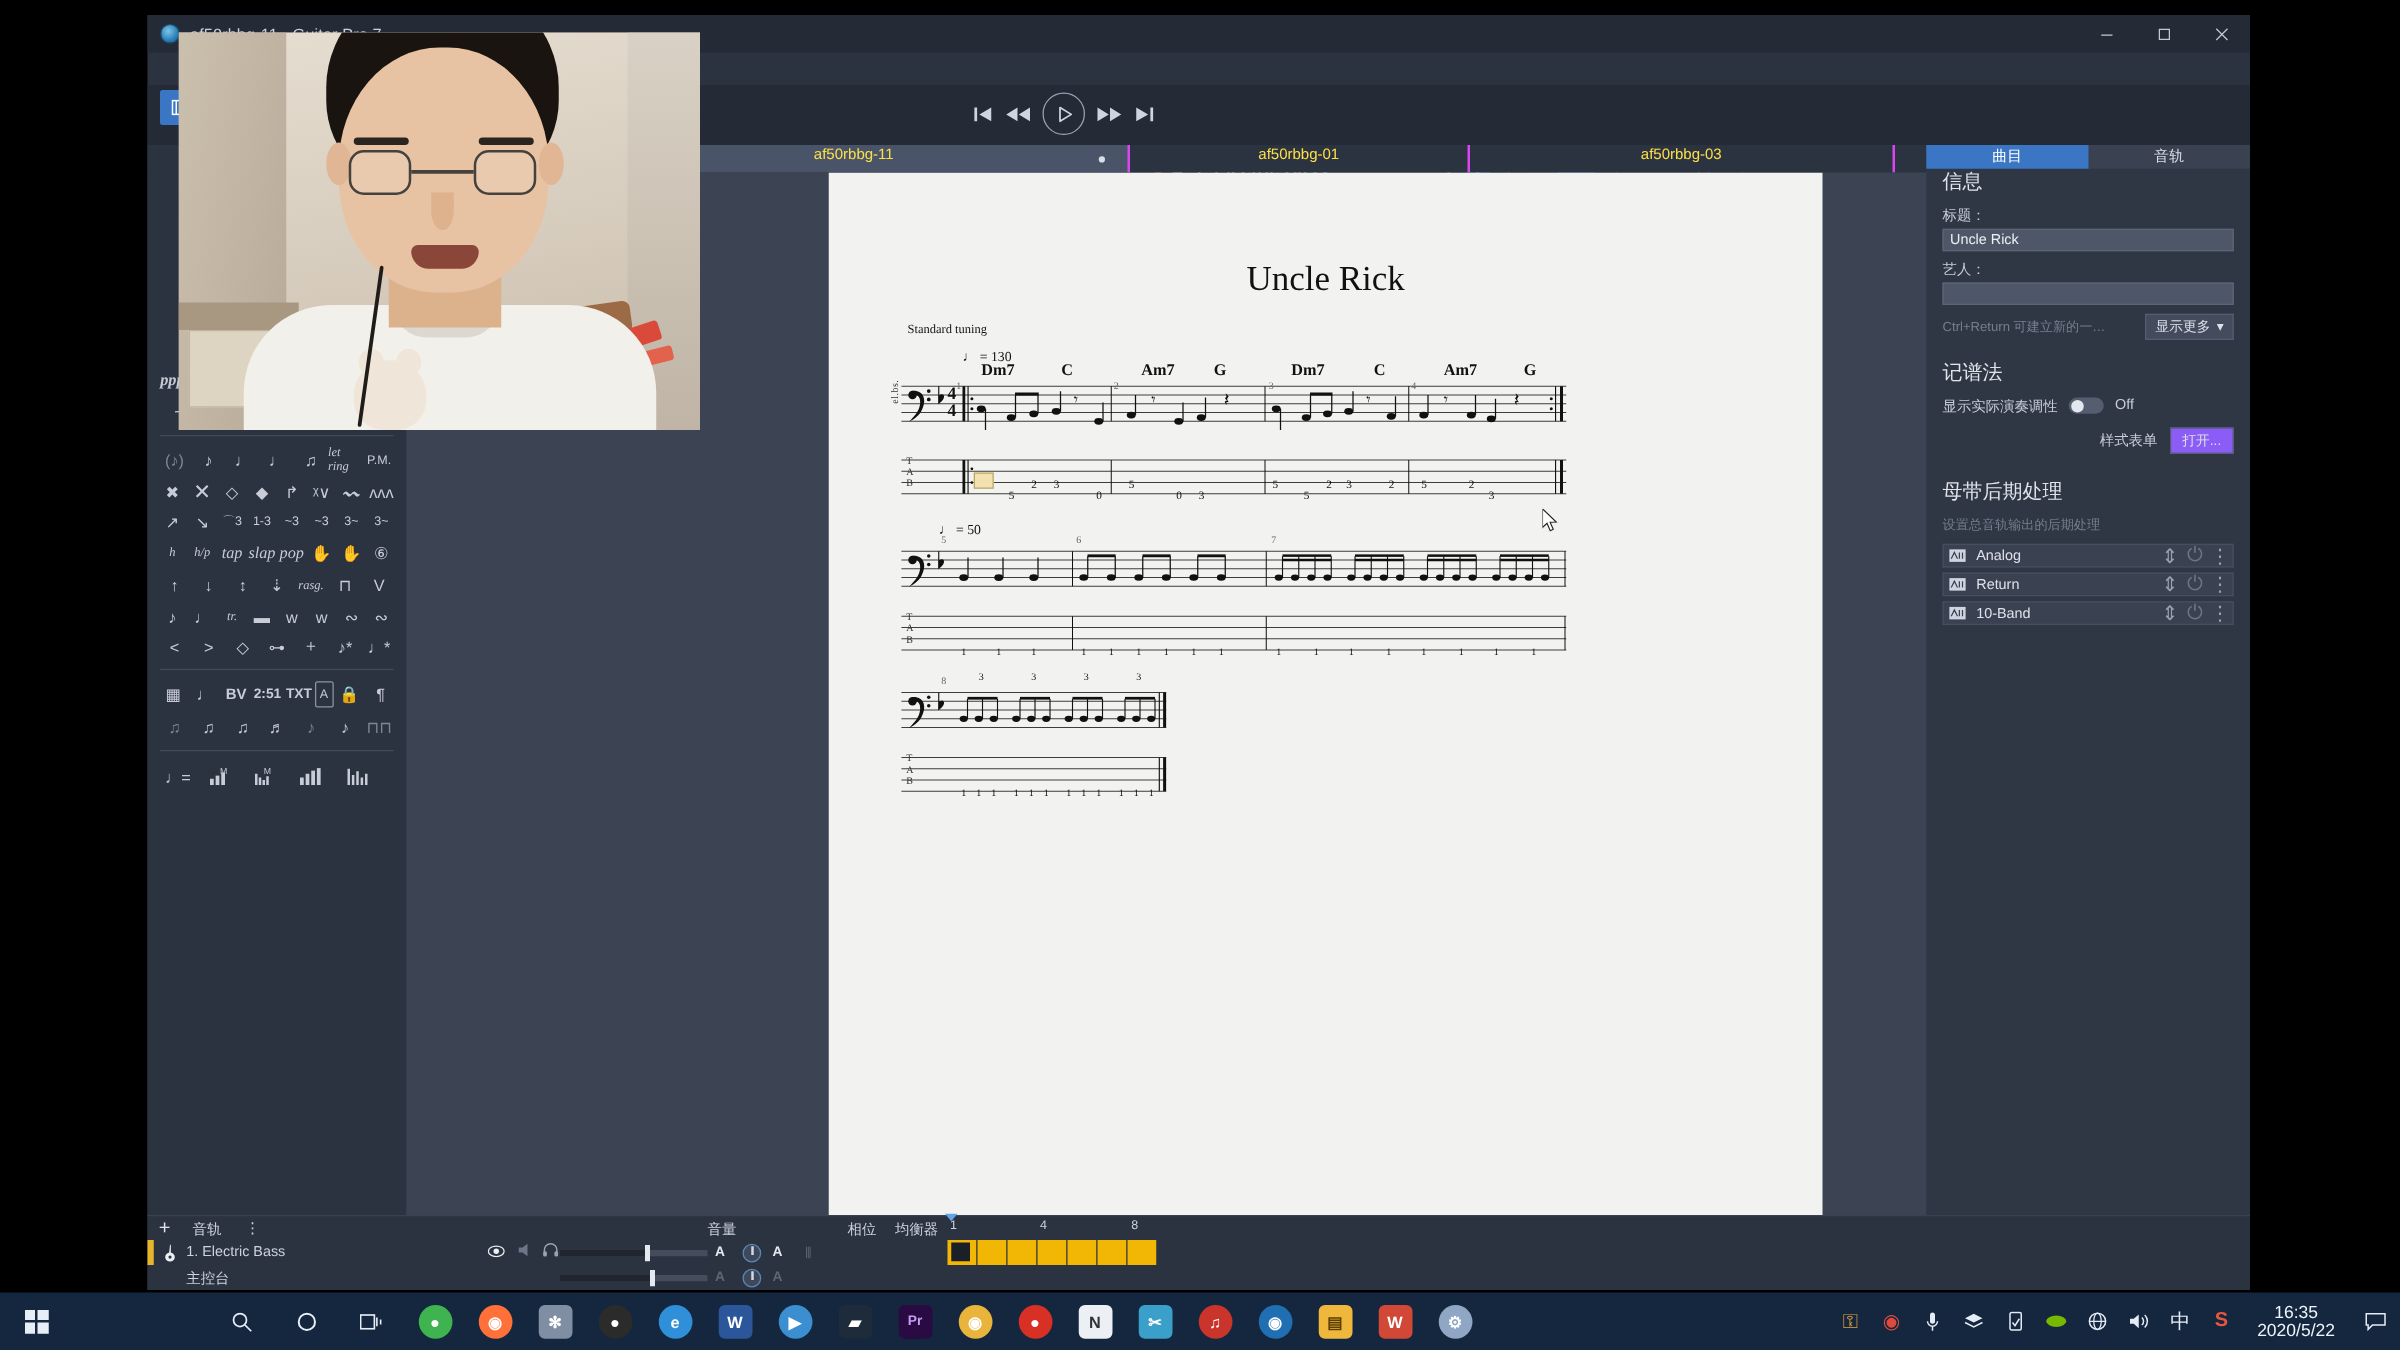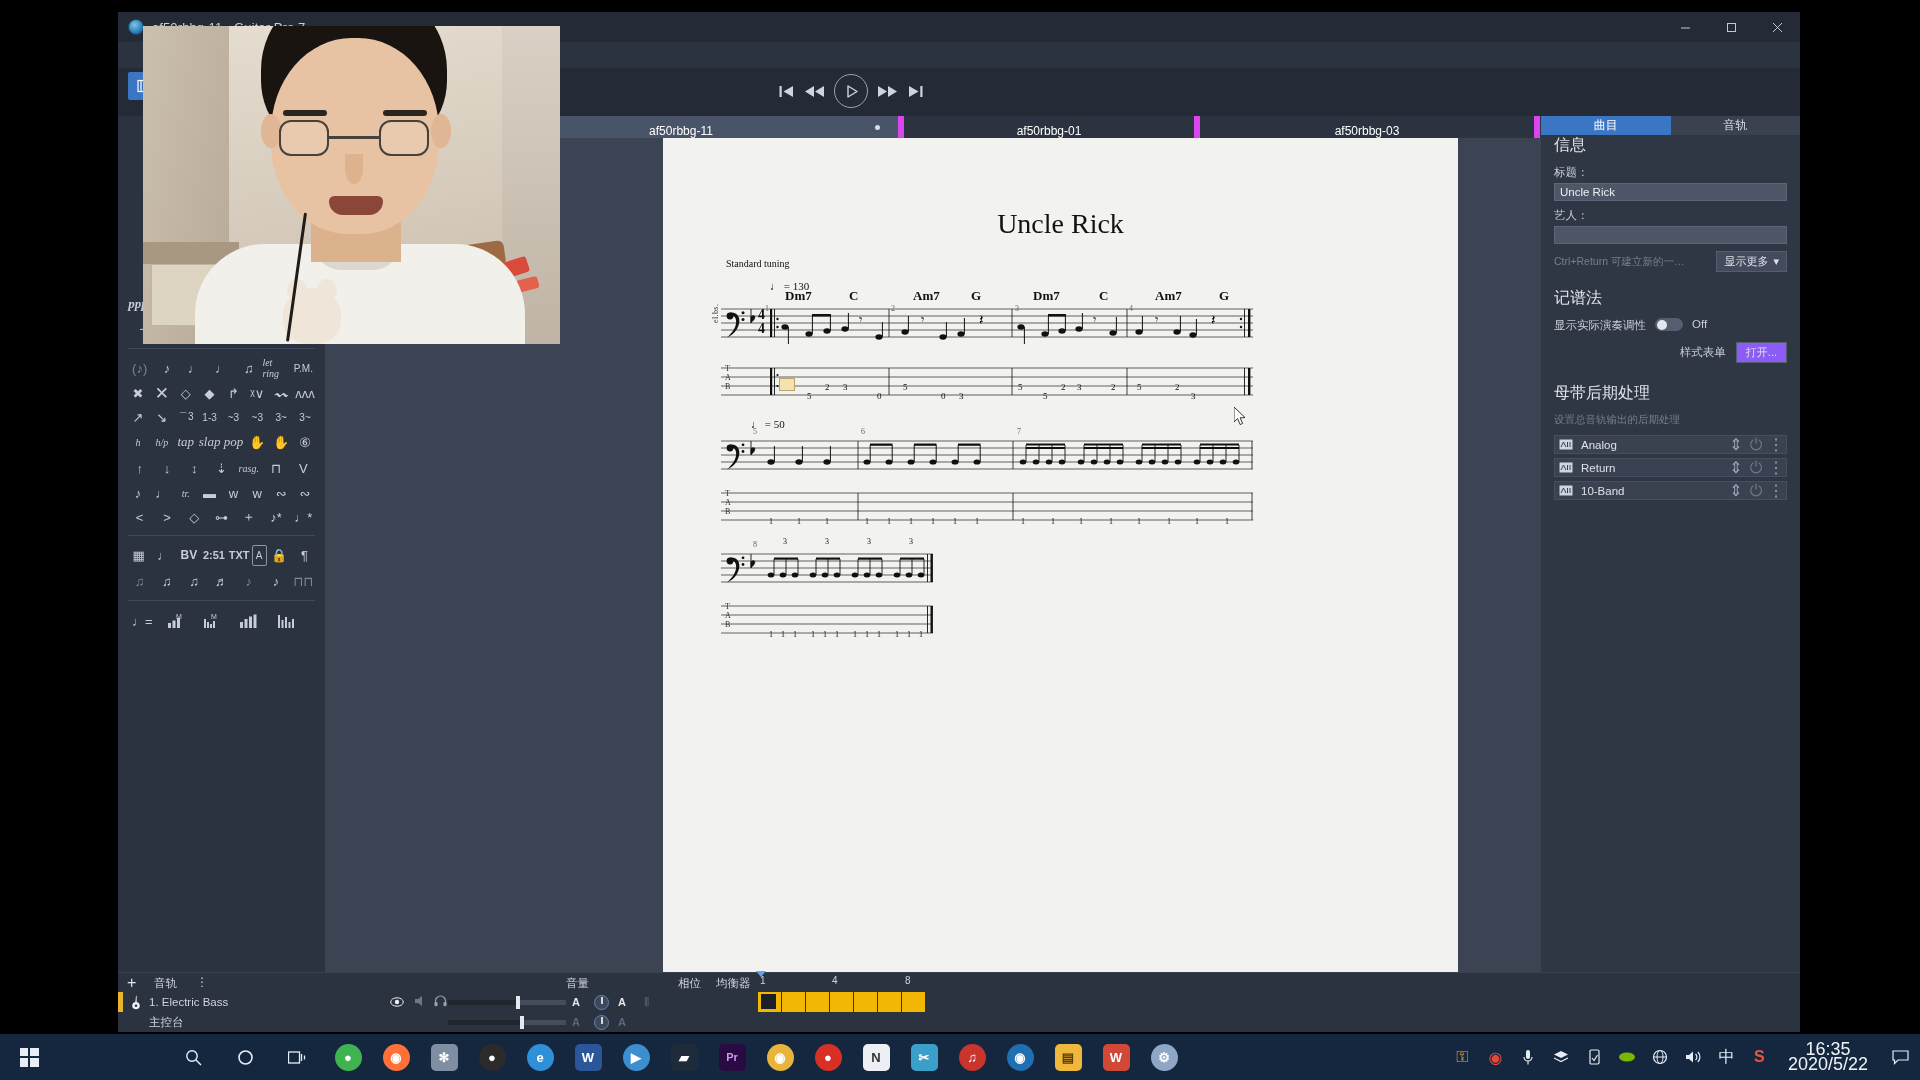--- a/index.html
+++ b/index.html
@@ -118,22 +118,22 @@
 
   .tool-right { position: absolute; right: 14px; top: 60px; display: flex; gap: 12px; }
   .tr-icon { width: 28px; height: 28px; display: flex; align-items: center; justify-content: center; color: #c5cbd6; }
 
   
   .tabbar {
     position: absolute; left: 0; top: 104px; width: 100%; height: 22px;
     background: #2b3240; display: flex;
   }
   .doc-tab {
-    height: 22px; display: flex; align-items: flex-end; justify-content: center;
-    color: #ffffff; font-size: 12px; border-right: 6px solid #d946ef; position: relative;
+    height: 22px; display: flex; align-items: flex-start; justify-content: center;
+    color: #fde047; font-size: 12px; border-right: 2px solid #d946ef; position: relative;
   }
   .doc-tab.active { background: #4a5468; }
   .doc-tab .tab-dot {
     width: 5px; height: 5px; border-radius: 50%; background: #d8dde6;
     position: absolute; right: 18px; top: 9px;
   }
   .tab-plus {
     margin-left: auto; width: 30px; display: flex; align-items: center; justify-content: center;
     color: #cdd3de; font-size: 17px;
   }
@@ -393,21 +393,21 @@
   .tb-app {
     width: 48px; height: 46px; display: flex; align-items: center; justify-content: center;
   }
   .tb-app .glyph {
     width: 27px; height: 27px; border-radius: 5px; display: flex; align-items: center;
     justify-content: center; font-size: 13px; color: #fff; font-weight: bold;
   }
   .tb-right { position: absolute; right: 0; top: 0; height: 46px; display: flex; align-items: center; }
   .tb-sys { width: 33px; height: 46px; display:flex; align-items:center; justify-content:center; color: #e6ecf5; }
   .tb-clock {
-    color: #f0f4fa; font-size: 18px; line-height: 15px; text-align: center;
+    color: #f0f4fa; font-size: 14px; line-height: 15px; text-align: center;
     padding: 0 12px;
   }
   .tb-notif { width: 40px; display:flex; align-items:center; justify-content:center; color:#e6ecf5; }
   .tb-searchcircle {
     width: 46px; height: 46px; display:flex; align-items:center; justify-content:center; color:#e8eef7;
   }
 </style>
 </head>
 <body>
 
@@ -591,21 +591,21 @@
             </svg>
         </div>
       </div>
     </div>
 
     <div class="tabbar">
       <div class="doc-tab active" style="width:440px;margin-left:346px">
         <span>af50rbbg-11</span>
         <span class="tab-dot"></span>
       </div>
-      <div class="doc-tab" style="width:296px">
+      <div class="doc-tab" style="width:272px">
         <span>af50rbbg-01</span>
       </div>
       <div class="doc-tab" style="width:340px">
         <span>af50rbbg-03</span>
       </div>
       <div class="tab-plus">+</div>
     </div>
 
     <div class="palette">
       <div style="height:150px"></div>

